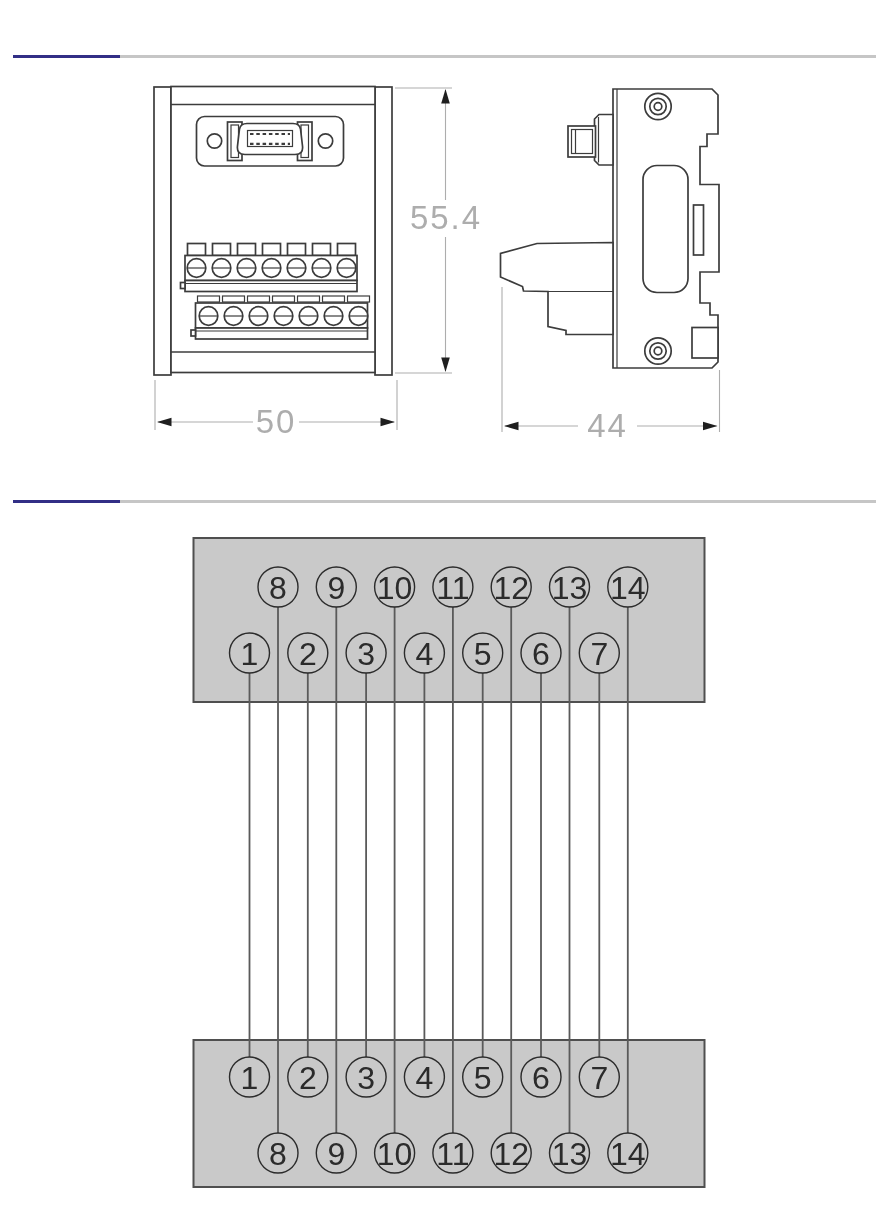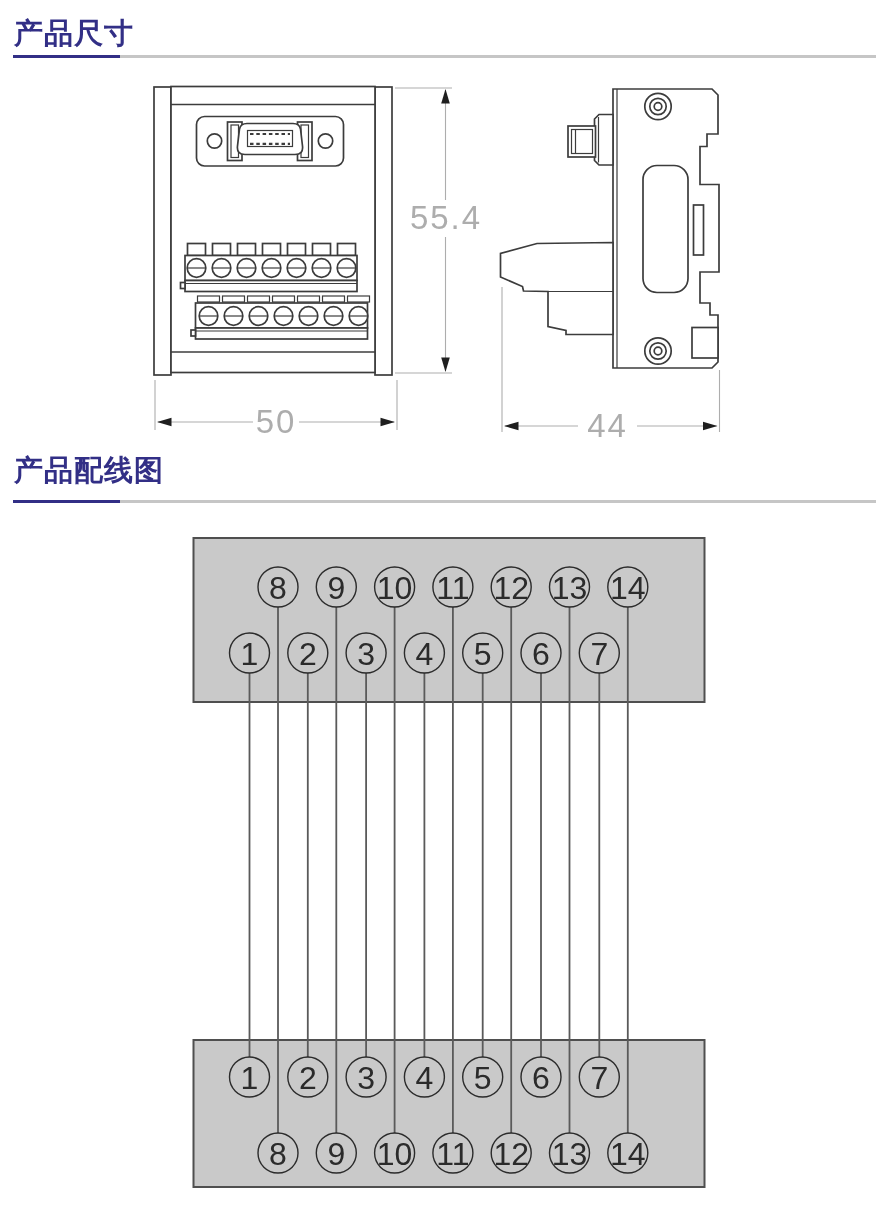--- a/index.html
+++ b/index.html
@@ -20,26 +20,24 @@
   .dim{stroke:var(--dimension-gray,#ababab);fill:none;stroke-width:1.1;}
   .dim-arrow{fill:#1f1f1f;stroke:none;}
   .dim-label{fill:var(--dimension-gray,#b0b0b0);stroke:none;font-size:33px;
         font-family:"Liberation Sans",sans-serif;letter-spacing:2px;}
 </style>
 </head>
 <body>
 
 <div class="page">
 
-  <h2 class="section-title" id="title-dimensions">产品尺寸</h2>
   <div class="rule" id="rule-dimensions">
     <span class="rule-accent"></span>
   </div>
 
-  <h2 class="section-title" id="title-wiring">产品配线图</h2>
   <div class="rule" id="rule-wiring">
     <span class="rule-accent"></span>
   </div>
 
   <svg class="layer" width="891" height="1227" viewBox="0 0 891 1227">
 
     <g>
       <g class="draw">
         <rect x="154" y="87" width="17" height="288"></rect>
         <rect x="375" y="87" width="17" height="288"></rect>

